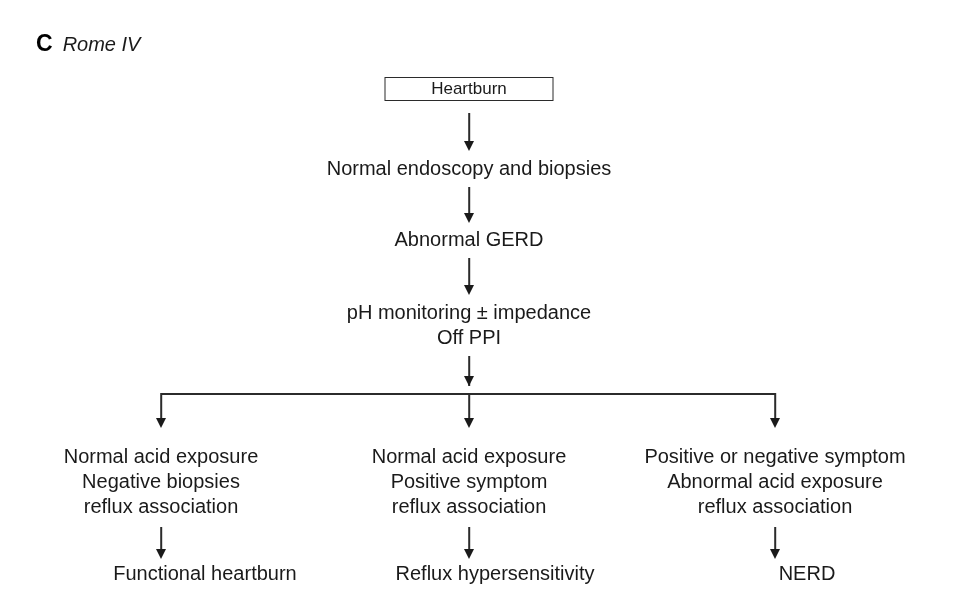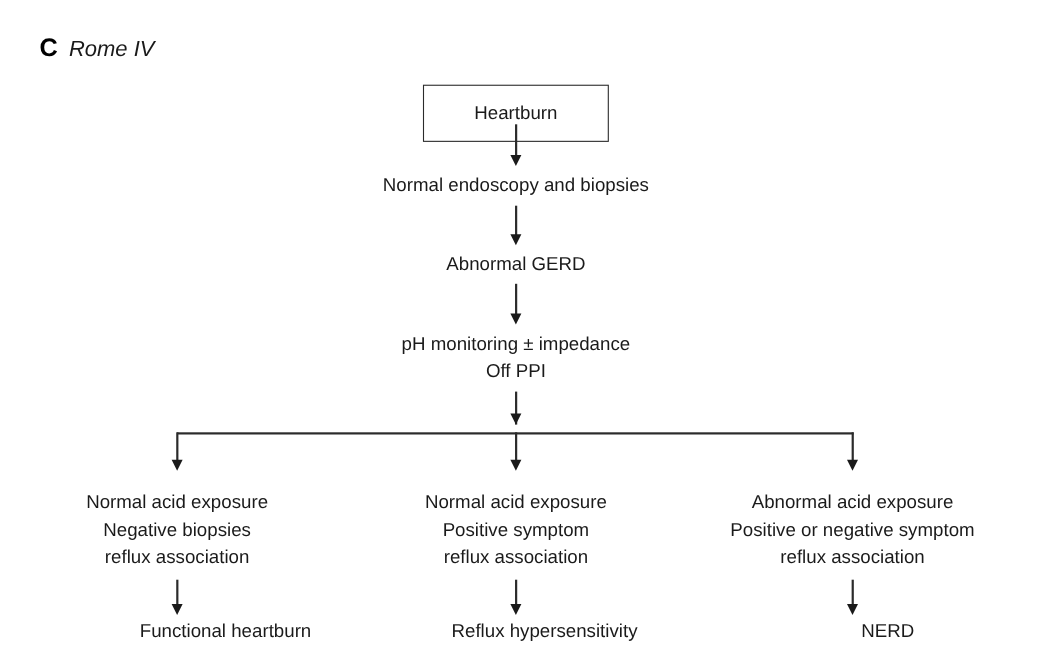--- a/index.html
+++ b/index.html
@@ -39,21 +39,21 @@
     font-size: 20px;
     font-weight: normal;
     color: #1a1a1a;
     font-style: italic;
   }
 
   
   .node {
     position: absolute;
     text-align: center;
-    font-size: 17px;
+    font-size: 20px;
     line-height: 25px;
     color: #1a1a1a;
     white-space: nowrap;
     transform: translateX(-50%);
   }
   .node .line { display: block; }
 
   
   .box-node {
     position: absolute;
@@ -93,21 +93,21 @@
 </head>
 <body>
 
 <div id="page">
 
   <div class="panel-title">
     <span class="panel-letter">C</span>
     <span class="panel-name">Rome IV</span>
   </div>
 
-  <div class="box-node" style="left:469px; top:77px; width:169px; height:52px;">
+  <div class="box-node" style="left:469px; top:77px; width:169px; height:24px;">
     <span>Heartburn</span>
   </div>
 
   <div class="vline" style="left:469px; top:113px; height:30px;"></div>
   <div class="arrowhead" style="left:469px; top:141px;"></div>
 
   <div class="node" style="left:469px; top:156px;">
     <span class="line">Normal endoscopy and biopsies</span>
   </div>
 
@@ -146,22 +146,22 @@
     <span class="line">reflux association</span>
   </div>
 
   <div class="node" style="left:469px; top:444px;">
     <span class="line">Normal acid exposure</span>
     <span class="line">Positive symptom</span>
     <span class="line">reflux association</span>
   </div>
 
   <div class="node" style="left:775px; top:444px;">
+    <span class="line">Positive or negative symptom</span>
     <span class="line">Abnormal acid exposure</span>
-    <span class="line">Positive or negative symptom</span>
     <span class="line">reflux association</span>
   </div>
 
   <div class="vline" style="left:161px; top:527px; height:25px;"></div>
   <div class="arrowhead" style="left:161px; top:549px;"></div>
 
   <div class="vline" style="left:469px; top:527px; height:25px;"></div>
   <div class="arrowhead" style="left:469px; top:549px;"></div>
 
   <div class="vline" style="left:775px; top:527px; height:25px;"></div>

